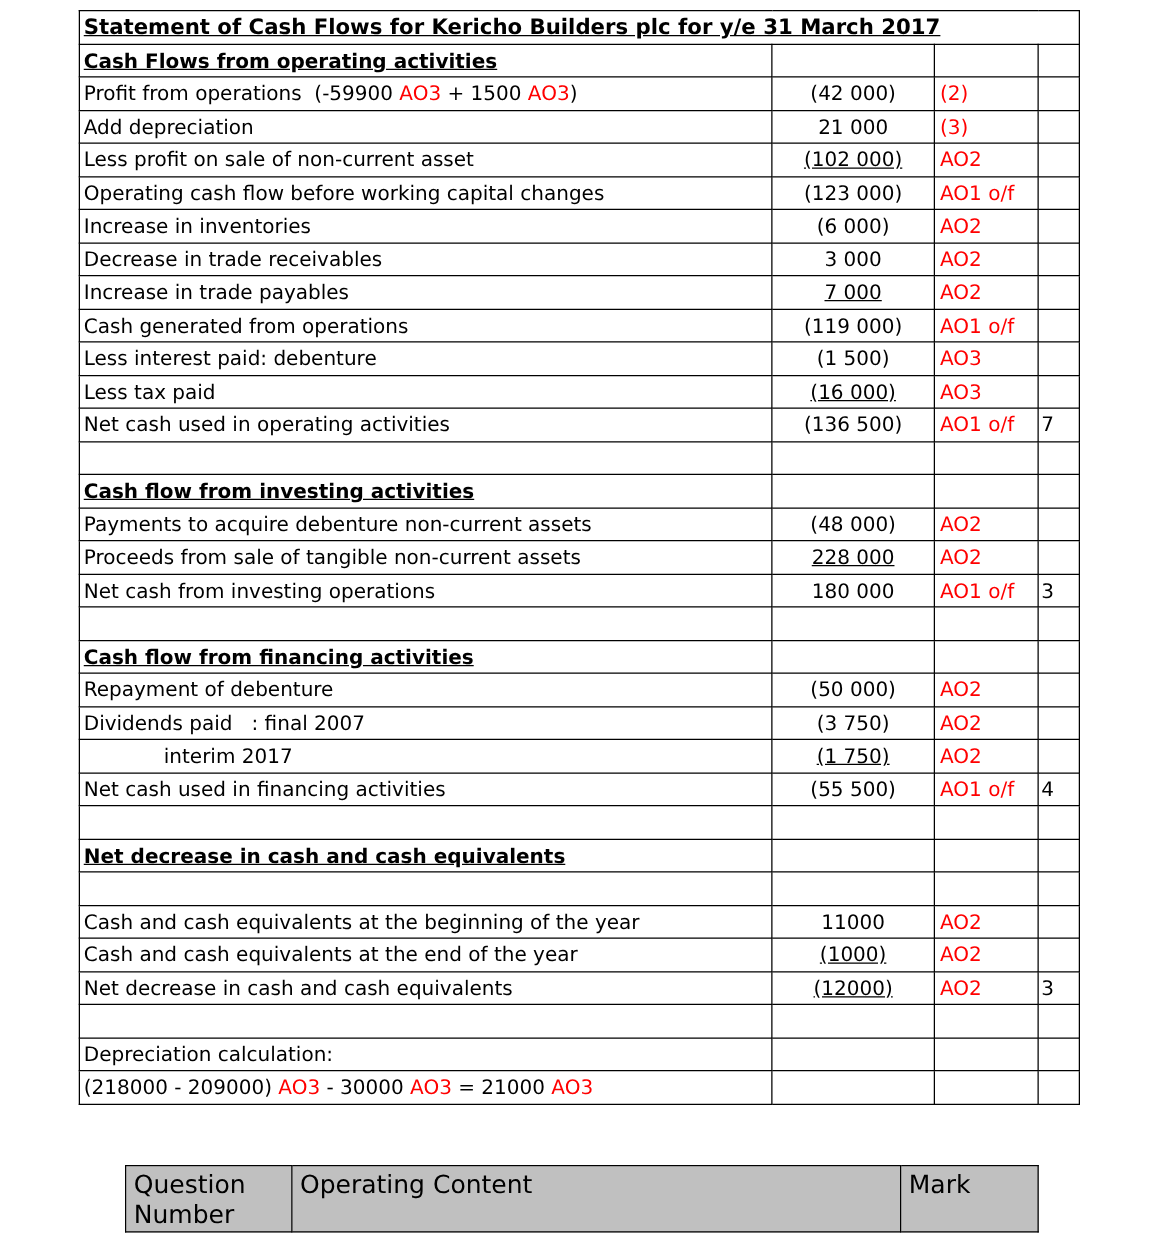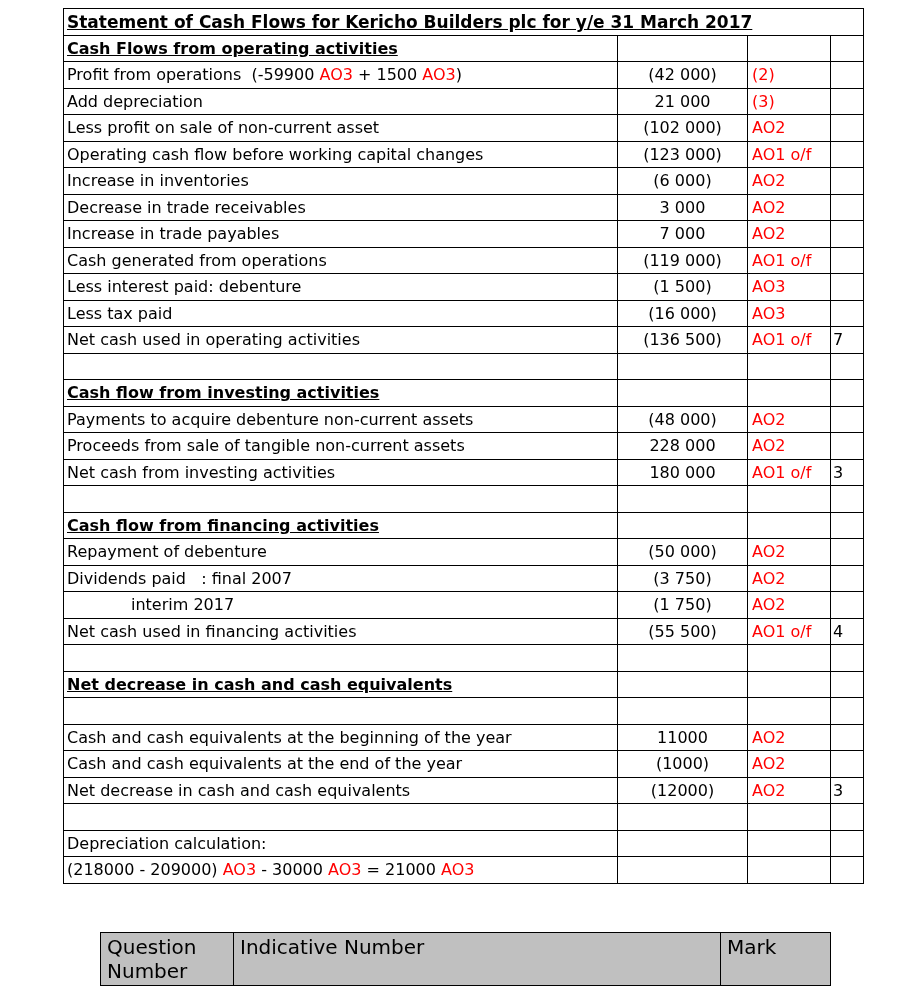--- a/index.html
+++ b/index.html
@@ -25,21 +25,21 @@
   }
   td.c-title{padding:0 3px;font-weight:bold;font-size:17px;white-space:pre;}
   td.c-label{padding:0 3px;white-space:pre;}
   td.c-label.indent{padding-left:67px;}
   td.c-amount{text-align:center;}
   td.c-mark{padding:0 4px;color:var(--red);white-space:pre;}
   td.c-total{padding:0 2px;}
   tr.section td.c-label{font-weight:bold;}
   tr.section .lbl, tr.title .lbl{text-decoration:underline;}
   .red{color:var(--red);}
-  .u{}
+  .u{text-decoration:underline;}
   .footer-table{position:absolute;left:100px;top:932px;width:730px;font-size:20px;}
   .footer-table td{
     border:1px solid var(--border);
     background:var(--footer-bg);
     vertical-align:top;
     height:41px;
     padding:2px 6px;
   }
 </style>
 </head>
@@ -146,21 +146,21 @@
         <td class="c-mark">AO2</td>
         <td class="c-total"></td>
       </tr>
       <tr class="item">
         <td class="c-label"><span class="lbl">Proceeds from sale of tangible non-current assets</span></td>
         <td class="c-amount"><span class="u">228 000</span></td>
         <td class="c-mark">AO2</td>
         <td class="c-total"></td>
       </tr>
       <tr class="item">
-        <td class="c-label"><span class="lbl">Net cash from investing activities</span></td>
+        <td class="c-label"><span class="lbl">Net cash from investing operations</span></td>
         <td class="c-amount"><span>180 000</span></td>
         <td class="c-mark">AO1 o/f</td>
         <td class="c-total">3</td>
       </tr>
       <tr class="blank">
         <td class="c-label"></td>
         <td class="c-amount"></td>
         <td class="c-mark"></td>
         <td class="c-total"></td>
       </tr>
@@ -253,17 +253,17 @@
 
 <table class="footer-table">
   <colgroup>
     <col style="width:133px">
     <col style="width:487px">
     <col style="width:110px">
   </colgroup>
   <tbody>
     <tr>
       <td>Question Number</td>
-      <td>Indicative Number</td>
+      <td>Operating Content</td>
       <td>Mark</td>
     </tr>
   </tbody>
 </table>
 
 </body></html>

